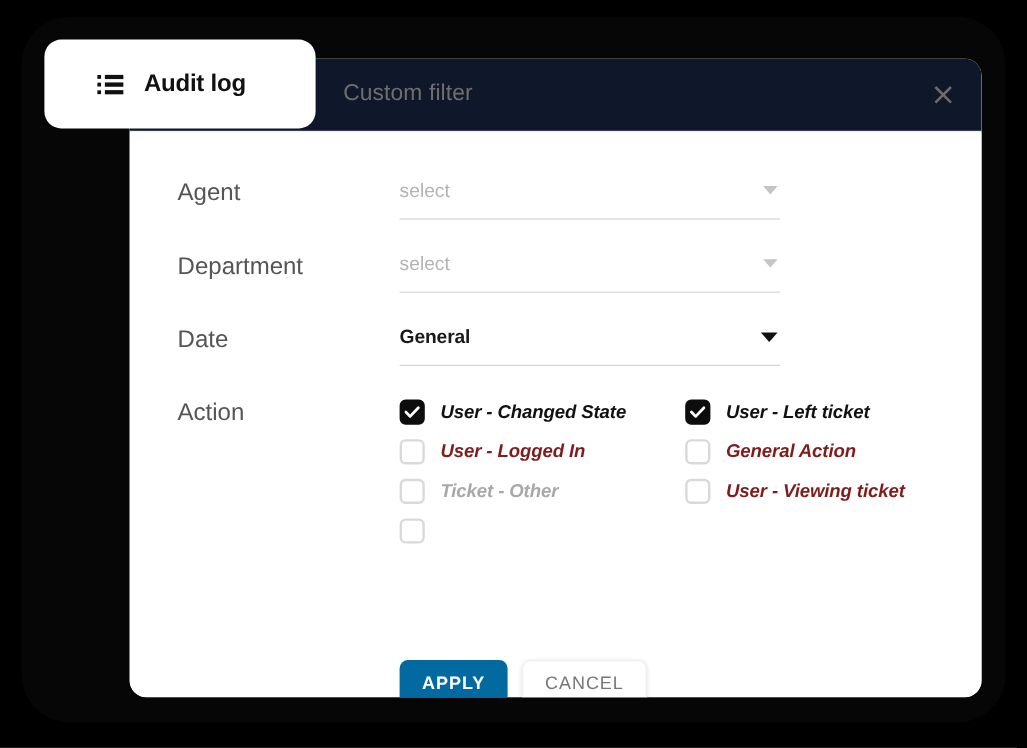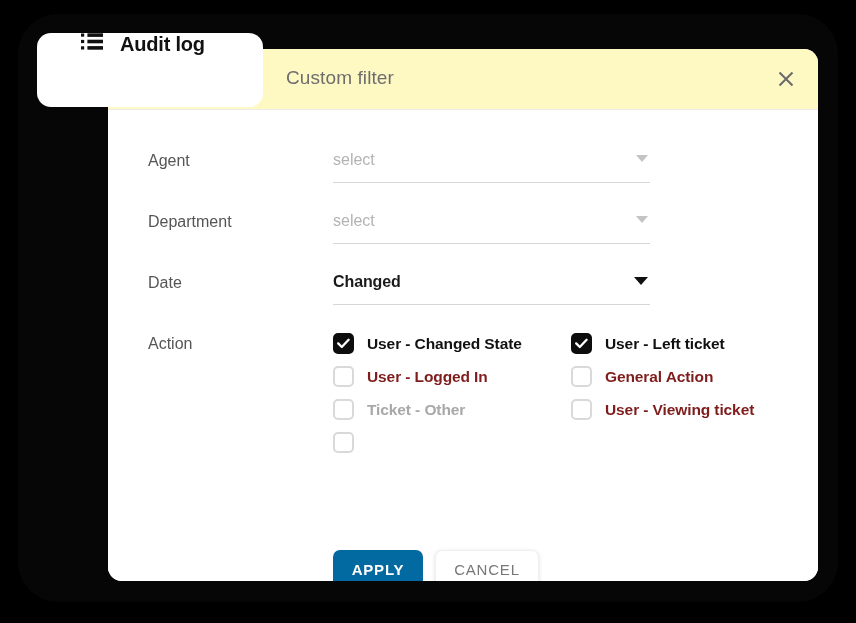--- a/index.html
+++ b/index.html
@@ -45,21 +45,21 @@
     overflow: hidden;
   }
 
   
   .modal-header {
     position: absolute;
     left: 0;
     top: 0;
     width: 710px;
     height: 61px;
-    background: #fef9c3;
+    background: #0f172a;
     border-bottom: 1px solid #ececec;
   }
   .modal-title {
     position: absolute;
     left: 178px;
     top: 18px;
     font-size: 19px;
     color: #6e6e6e;
     font-weight: 400;
     letter-spacing: 0.1px;
@@ -94,21 +94,21 @@
   
   .audit-tab {
     position: absolute;
     left: 37px;
     top: 33px;
     width: 226px;
     height: 74px;
     background: #ffffff;
     border-radius: 14px;
     display: flex;
-    align-items: flex-start;
+    align-items: center;
     padding-left: 44px;
     gap: 17px;
     cursor: pointer;
     z-index: 5;
   }
   .audit-tab-label {
     font-size: 20px;
     font-weight: bold;
     color: #111111;
     letter-spacing: -0.2px;
@@ -122,21 +122,21 @@
     display: flex;
     align-items: flex-start;
   }
   .row-agent      { left: 40px; top: 40px; }
   .row-department { left: 40px; top: 101px; }
   .row-date       { left: 40px; top: 162px; }
   .row-action     { left: 40px; top: 223px; }
 
   .field-label {
     width: 185px;
-    font-size: 16px;
+    font-size: 20px;
     color: #555555;
     font-weight: 400;
     line-height: 20px;
     padding-top: 1px;
     white-space: nowrap;
   }
 
   
   .select-control {
     position: relative;
@@ -203,20 +203,21 @@
     background: #0d0d0d;
     border: 2px solid #0d0d0d;
   }
   .cbox.on svg { display: block; }
 
   .cb-label {
     font-size: 15.5px;
     font-weight: bold;
     letter-spacing: -0.1px;
     white-space: nowrap;
+    font-style: italic;
   }
   .cb-label.on    { color: #111111; }
   .cb-label.off   { color: #7f1d1d; }
   .cb-label.off2  { color: #a8a8a8; }
 
   
   .button-bar {
     position: absolute;
     left: 225px;
     top: 440px;
@@ -285,21 +286,21 @@
         <div class="field-label">Department</div>
         <div class="select-control">
           <span class="select-value placeholder">select</span>
           <span class="caret muted"></span>
         </div>
       </div>
 
       <div class="form-row row-date">
         <div class="field-label">Date</div>
         <div class="select-control">
-          <span class="select-value chosen">Changed</span>
+          <span class="select-value chosen">General</span>
           <span class="caret solid"></span>
         </div>
       </div>
 
       <div class="form-row row-action">
         <div class="field-label">Action</div>
 
         <div class="checkbox-grid" id="checkbox-grid">
 
         <div class="checkbox-item">

